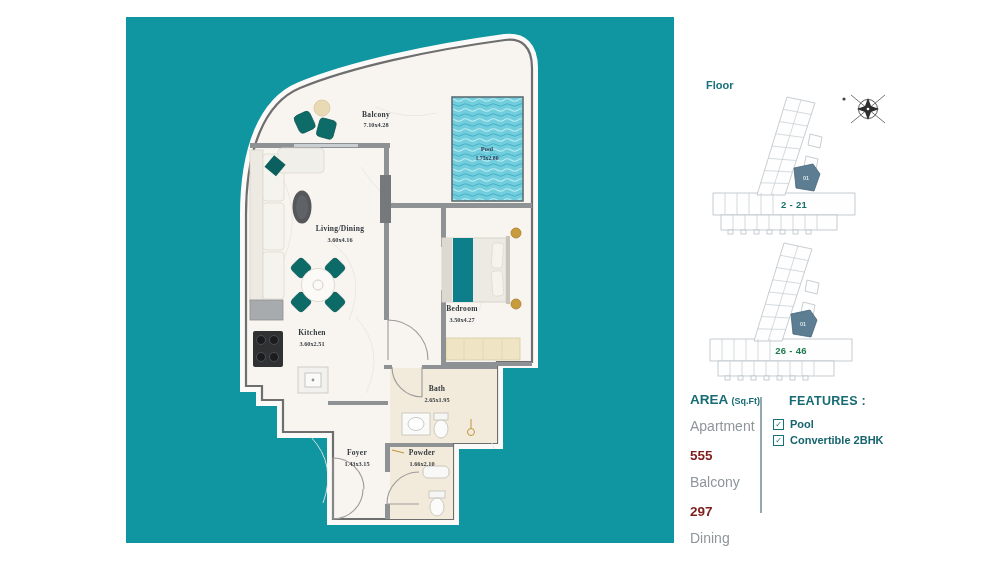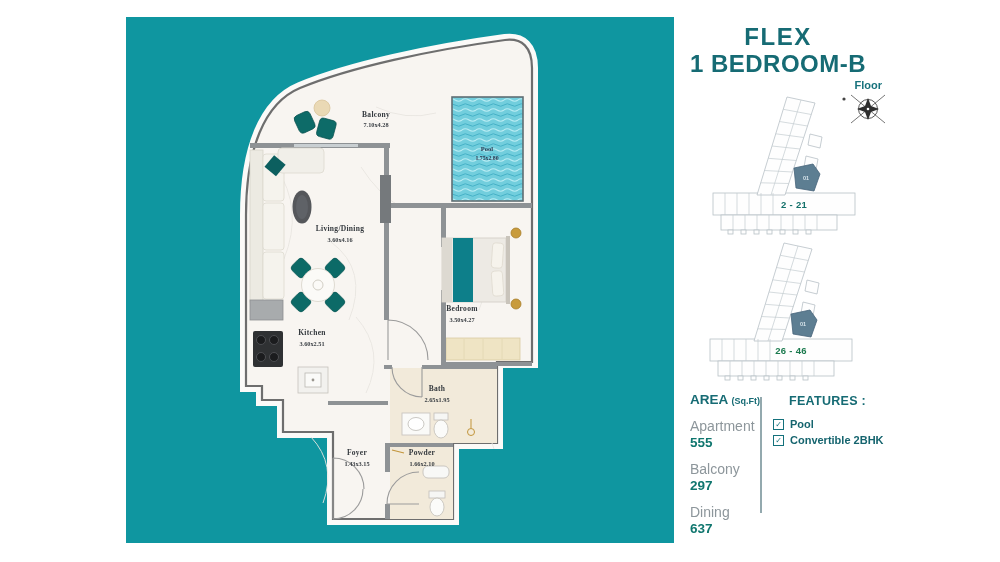--- a/index.html
+++ b/index.html
@@ -6,34 +6,34 @@
   .canvas{position:relative;width:1000px;height:562px;background:#ffffff;overflow:hidden;
           font-family:"Liberation Sans",sans-serif;}
   .teal-panel{position:absolute;left:126px;top:17px;width:548px;height:526px;background:#0F96A0;}
   .plan-svg{position:absolute;left:0;top:0;width:548px;height:526px;}
 
   
   .title-block{position:absolute;left:688px;top:24px;width:180px;text-align:center;
                color:#166B74;font-weight:bold;}
   .title-l1{font-size:24px;line-height:26px;letter-spacing:1.5px;}
   .title-l2{font-size:24px;line-height:28px;letter-spacing:.5px;}
-  .floor-label{position:absolute;left:706px;top:79px;width:176px;text-align:right;
+  .floor-label{position:absolute;left:706px;top:79px;width:176px;text-align:left;
                font-size:11px;font-weight:bold;color:#17727C;}
   .compass{position:absolute;left:838px;top:86px;}
   .diagram{position:absolute;width:150px;height:142px;}
   .d1{left:710px;top:94px;} .d2{left:707px;top:240px;}
   .unit01{font-size:5.5px;font-weight:bold;fill:#D9E5EC;}
   .range-label{font-size:9.5px;font-weight:bold;letter-spacing:.3px;}
 
   .area-block{position:absolute;left:690px;top:392px;width:70px;}
   .area-heading{font-size:13.5px;font-weight:bold;color:#166B74;white-space:nowrap;}
   .area-heading .sub{font-size:9px;}
   .area-item{margin-top:11px;}
   .area-item .lab{font-size:14px;color:#8D969B;}
-  .area-item .val{font-size:13.5px;font-weight:bold;color:#0f766e;margin-top:1px;}
+  .area-item .val{font-size:13.5px;font-weight:bold;color:#7f1d1d;margin-top:14px;}
   .vdivider{position:absolute;left:760px;top:397px;width:2px;height:116px;background:#93A9AE;}
   .features-block{position:absolute;left:773px;top:394px;width:210px;}
   .feat-heading{font-size:12.5px;font-weight:bold;color:#166B74;letter-spacing:.3px;padding-left:16px;}
   .feat-item{display:flex;align-items:center;gap:6px;margin-top:4px;}
   .feat-item.first{margin-top:10px;}
   .cb{width:9px;height:9px;border:1.4px solid #14717C;color:#14717C;font-size:8px;
       line-height:9px;display:flex;align-items:center;justify-content:center;flex:0 0 auto;}
   .feat-lab{font-size:11px;font-weight:bold;color:#15646E;white-space:nowrap;}
 
   
@@ -199,24 +199,20 @@
         <text class="room-name" x="311" y="374">Bath</text>
         <text class="room-dims" x="311" y="385">2.65x1.95</text>
         <text class="room-name" x="296" y="438">Powder</text>
         <text class="room-dims" x="296" y="449">1.66x2.10</text>
         <text class="room-name" x="231" y="438">Foyer</text>
         <text class="room-dims" x="231" y="449">1.43x3.15</text>
       </g>
     </svg>
   </div>
 
-  <div class="title-block">
-    <div class="title-l1">FLEX</div>
-    <div class="title-l2">1 BEDROOM-B</div>
-  </div>
   <div class="floor-label">Floor</div>
 
   <svg class="compass" width="52" height="46" viewBox="0 0 52 46">
     <circle cx="6" cy="13" r="1.6" fill="#444"></circle>
     <line x1="13" y1="37" x2="47" y2="9" stroke="#666" stroke-width="0.9"></line>
     <line x1="13" y1="9" x2="47" y2="37" stroke="#666" stroke-width="0.9"></line>
     <circle cx="30" cy="23" r="9.5" fill="none" stroke="#555" stroke-width="1"></circle>
     <polygon points="30,12 33,20 41,23 33,26 30,34 27,26 19,23 27,20" fill="#2E2E2E"></polygon>
     <circle cx="30" cy="23" r="1.3" fill="#FFFFFF"></circle>
   </svg>

